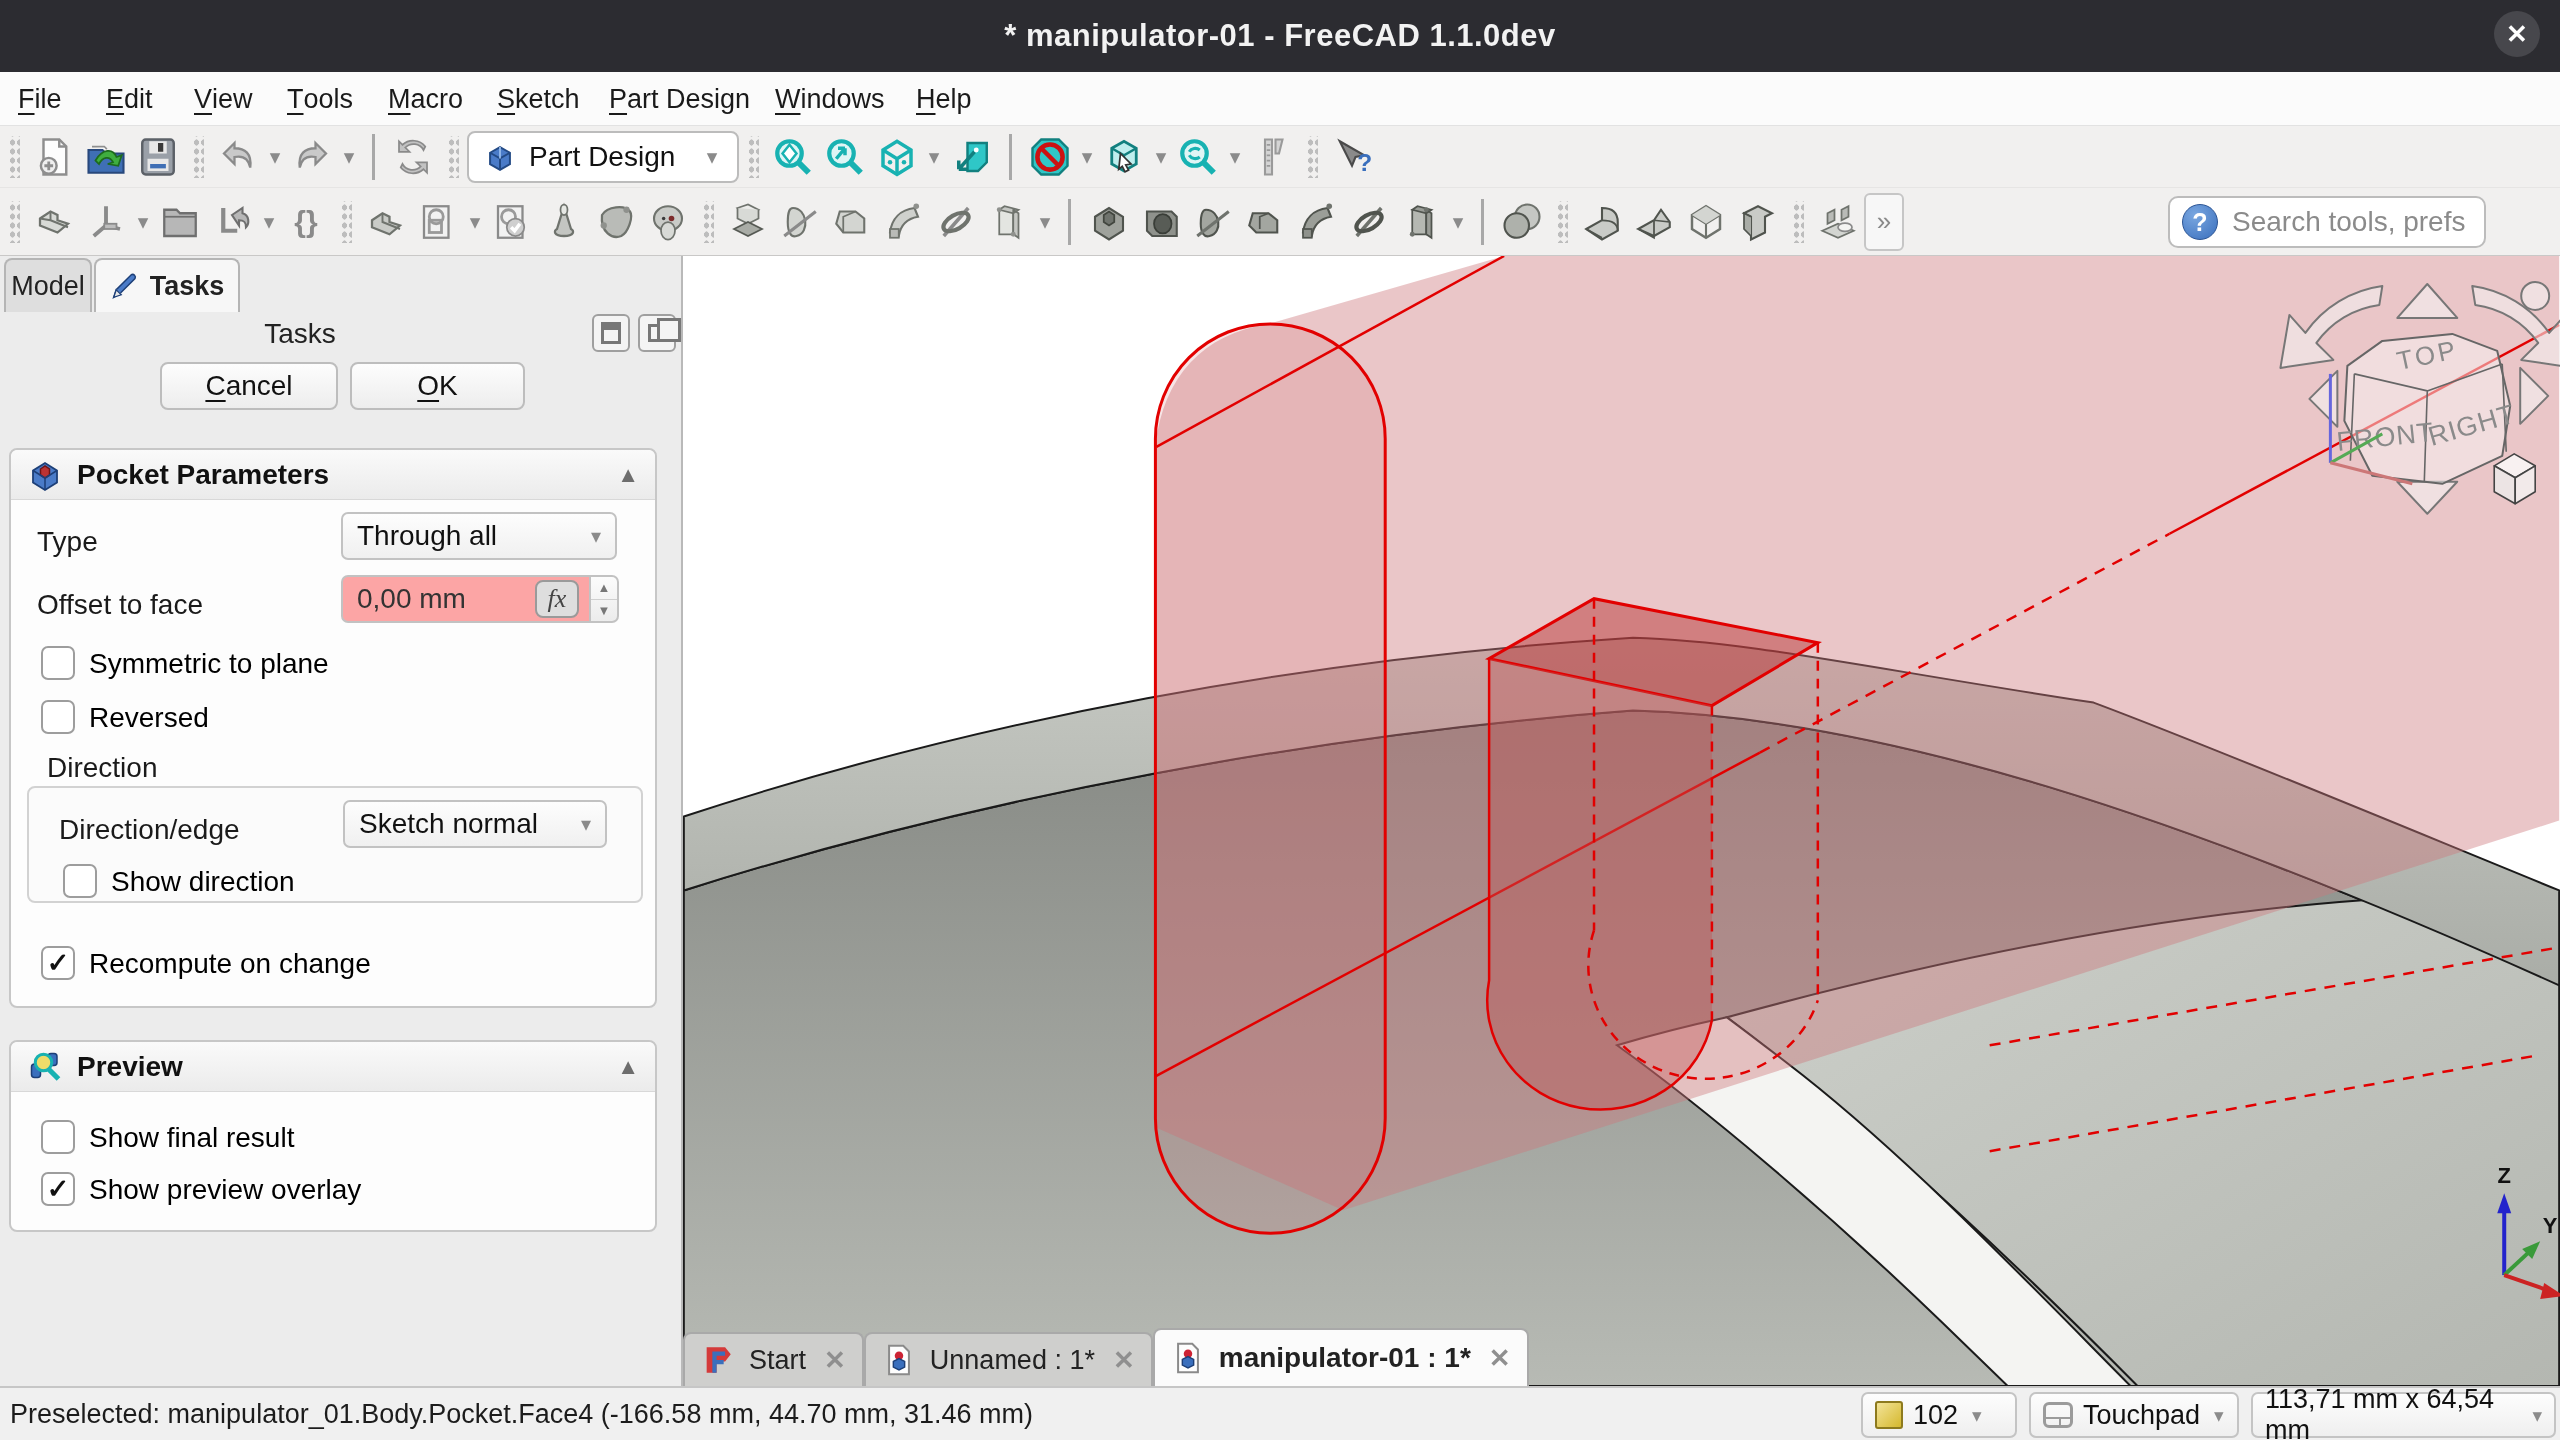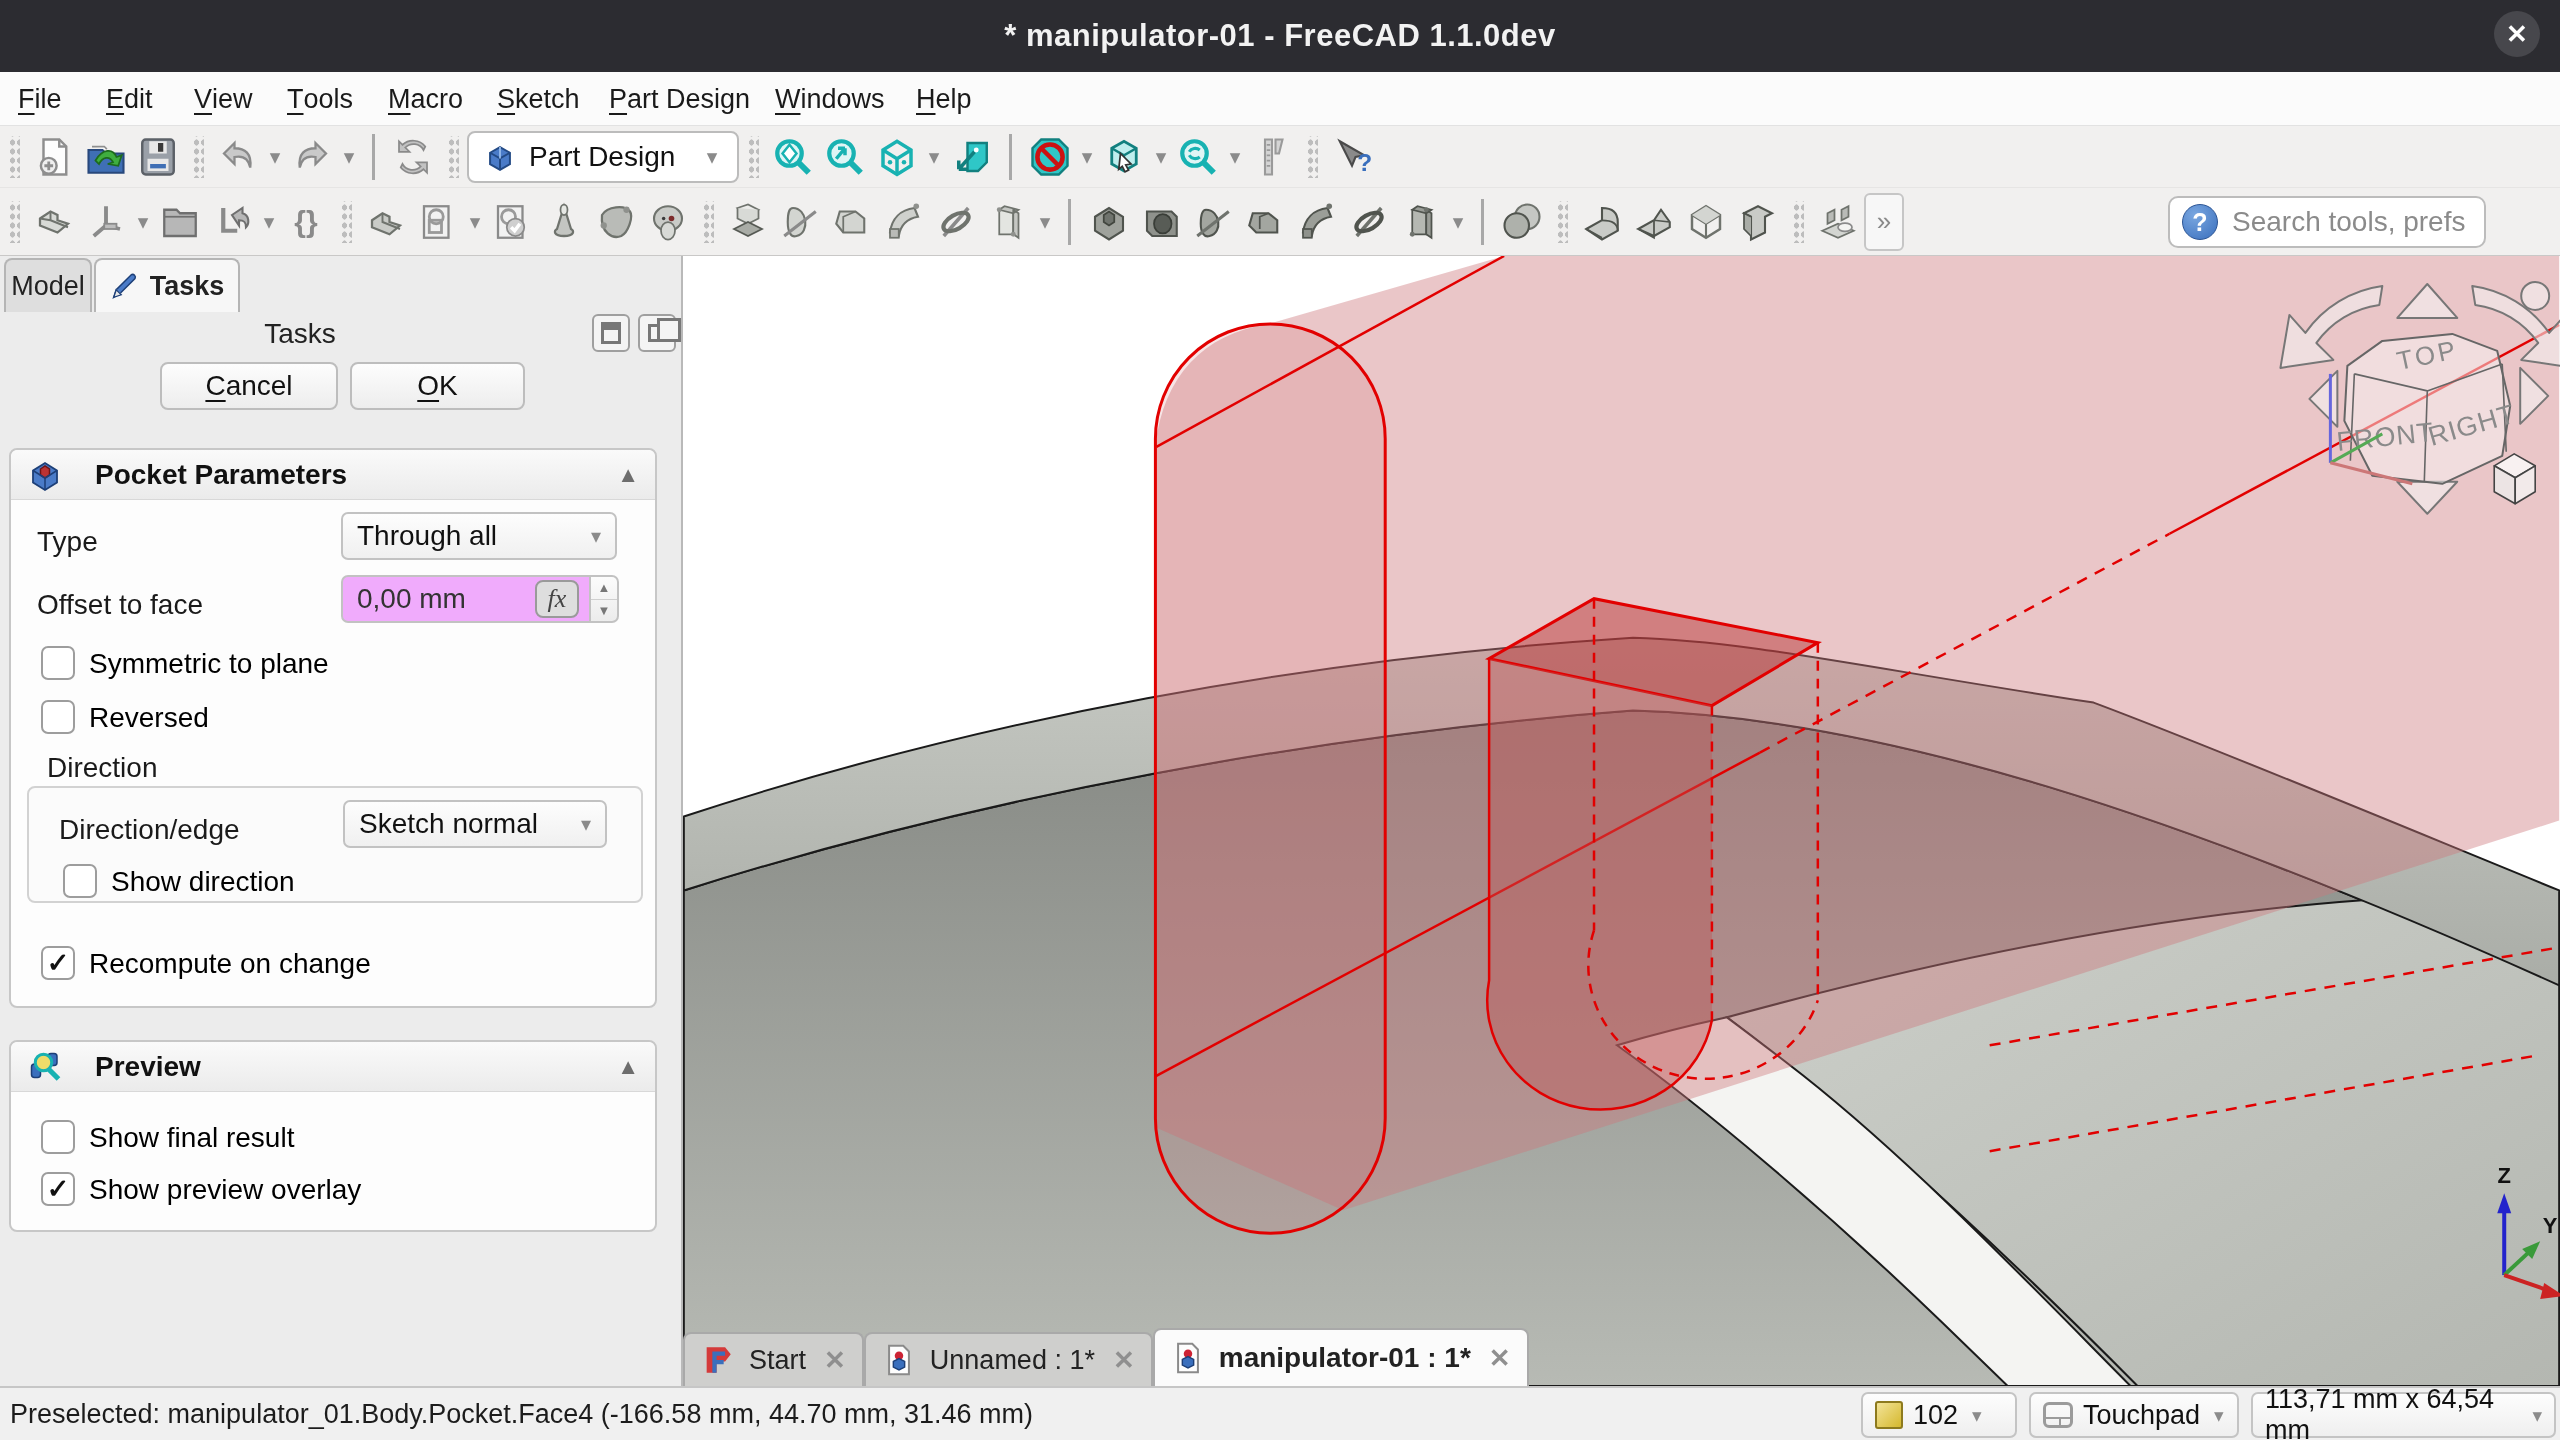--- a/index.html
+++ b/index.html
@@ -39,28 +39,28 @@
   .pencil{width:30px;height:30px;}
   .tasks-caption{position:absolute;left:140px;top:62px;width:320px;text-align:center;font-size:28px;color:#222;}
   .mini-ic{position:absolute;top:58px;width:38px;height:38px;border:2px solid #9f9f9f;border-radius:6px;background:#f4f4f4;display:flex;align-items:center;justify-content:center;}
   .mini-ic .bar{width:20px;height:22px;border:3px solid #777;border-top-width:8px;}
   .mini-ic .dbl{width:18px;height:18px;border:3px solid #777;position:relative;}
   .mini-ic .dbl:after{content:"";position:absolute;left:6px;top:-9px;width:18px;height:18px;border:3px solid #777;background:#f4f4f4;}
   .btn{position:absolute;height:48px;background:linear-gradient(#fdfdfd,#ededed);border:2px solid #bdbdbd;border-radius:8px;font-size:28px;color:#111;display:flex;align-items:center;justify-content:center;}
   .btn u{text-underline-offset:5px;}
   
   .taskbox{position:absolute;left:9px;width:648px;background:#fdfdfd;border:2px solid #c7c7c7;border-radius:8px;}
-  .taskbox .hd{height:50px;background:linear-gradient(#fafafa,#ebebeb);border-bottom:1px solid #d8d8d8;border-radius:7px 7px 0 0;display:flex;align-items:center;padding:0 16px;gap:32px;font-size:28px;font-weight:700;color:#111;}
+  .taskbox .hd{height:50px;background:linear-gradient(#fafafa,#ebebeb);border-bottom:1px solid #d8d8d8;border-radius:7px 7px 0 0;display:flex;align-items:center;padding:0 16px;gap:14px;font-size:28px;font-weight:700;color:#111;}
   .taskbox .hd .sp{flex:1;}
   .taskbox .hd .col{color:#6d6d6d;font-size:22px;}
   .frow-label{position:absolute;font-size:28px;color:#1a1a1a;}
   .select{position:absolute;height:48px;background:linear-gradient(#fdfdfd,#f0f0f0);border:2px solid #c2c2c2;border-radius:7px;display:flex;align-items:center;padding:0 14px;font-size:28px;color:#111;}
   .select .sp{flex:1;}
   .select .ar{color:#8b8b8b;font-size:20px;}
-  .spinfield{position:absolute;height:48px;background:#f0abfc;border:2px solid #c2c2c2;border-radius:7px 0 0 7px;display:flex;align-items:center;padding:0 10px 0 14px;font-size:28px;color:#333;}
+  .spinfield{position:absolute;height:48px;background:#fca5a5;border:2px solid #c2c2c2;border-radius:7px 0 0 7px;display:flex;align-items:center;padding:0 10px 0 14px;font-size:28px;color:#333;}
   .spinfield .sp{flex:1;}
   .fxbtn{width:44px;height:38px;border:2px solid #9a9a9a;border-radius:8px;display:flex;align-items:center;justify-content:center;font-size:26px;font-style:italic;font-family:"Liberation Serif",serif;color:#444;background:#dedede;}
   .spincol{position:absolute;width:28px;height:48px;border:2px solid #c2c2c2;border-left:none;border-radius:0 7px 7px 0;display:flex;flex-direction:column;background:linear-gradient(#fcfcfc,#ececec);}
   .spincol span{flex:1;display:flex;align-items:center;justify-content:center;font-size:13px;color:#777;}
   .spincol span:first-child{border-bottom:1px solid #cfcfcf;}
   .cb{position:absolute;width:34px;height:34px;background:#fff;border:2px solid #9d9d9d;border-radius:7px;display:flex;align-items:center;justify-content:center;font-size:27px;font-weight:700;color:#111;}
   .cb-label{position:absolute;font-size:28px;color:#000000;}
   .groupbox{position:absolute;border:2px solid #d2d2d2;border-radius:8px;background:#fbfbfb;}
   
   .doc-tabs{position:absolute;left:0px;bottom:0px;height:58px;display:flex;align-items:flex-end;}

